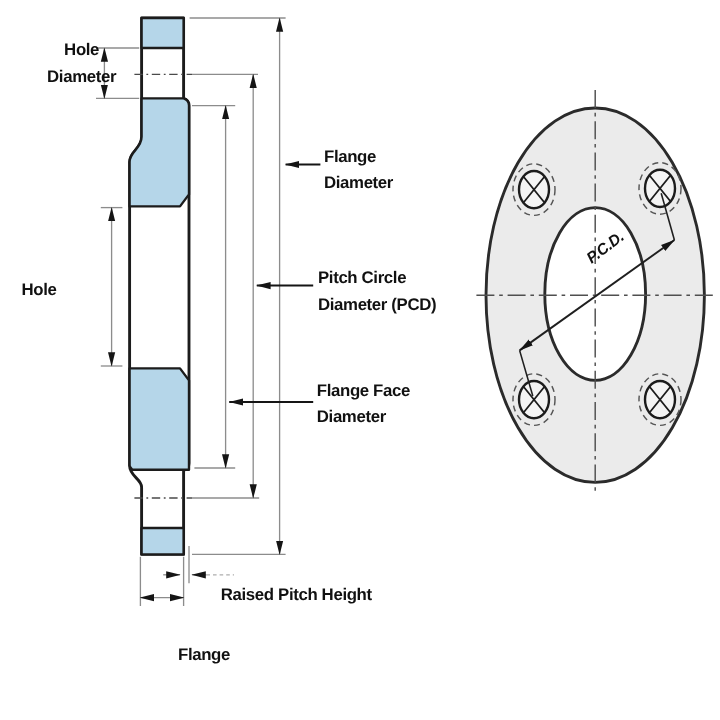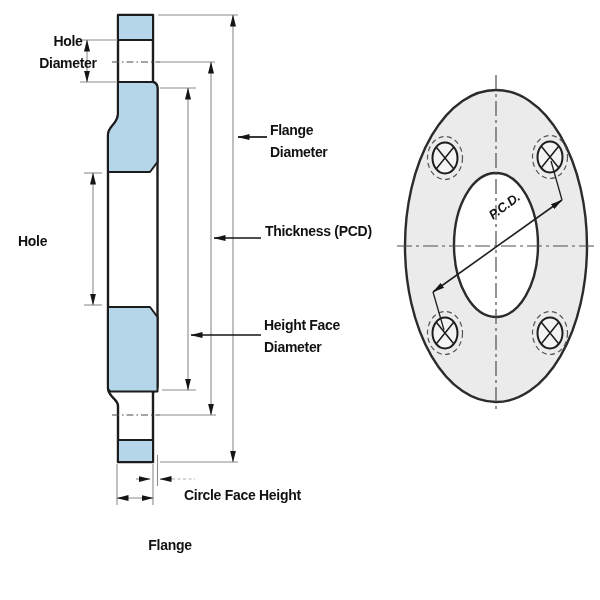--- a/index.html
+++ b/index.html
@@ -127,30 +127,31 @@
   <div class="lbl" style="left:18px;top:230px">
     <span class="line">Hole</span>
   </div>
 
   <div class="lbl" style="left:270px;top:119px">
     <span class="line">Flange</span>
     <span class="line">Diameter</span>
   </div>
 
   <div class="lbl" style="left:265px;top:220px">
-    <span class="line">Thickness (PCD)</span>
+    <span class="line">Pitch Circle</span>
+    <span class="line">Diameter (PCD)</span>
   </div>
 
   <div class="lbl" style="left:264px;top:314px">
-    <span class="line">Height Face</span>
+    <span class="line">Flange Face</span>
     <span class="line">Diameter</span>
   </div>
 
   <div class="lbl" style="left:184px;top:484px">
-    <span class="line">Circle Face Height</span>
+    <span class="line">Raised Pitch Height</span>
   </div>
 
   <div class="lbl center" style="left:92px;top:534px;width:92px">
     <span class="line">Flange</span>
   </div>
 
   <div class="lbl pcd-rot" style="left:496px;top:206px">P.C.D.</div>
 
 </div>
 

